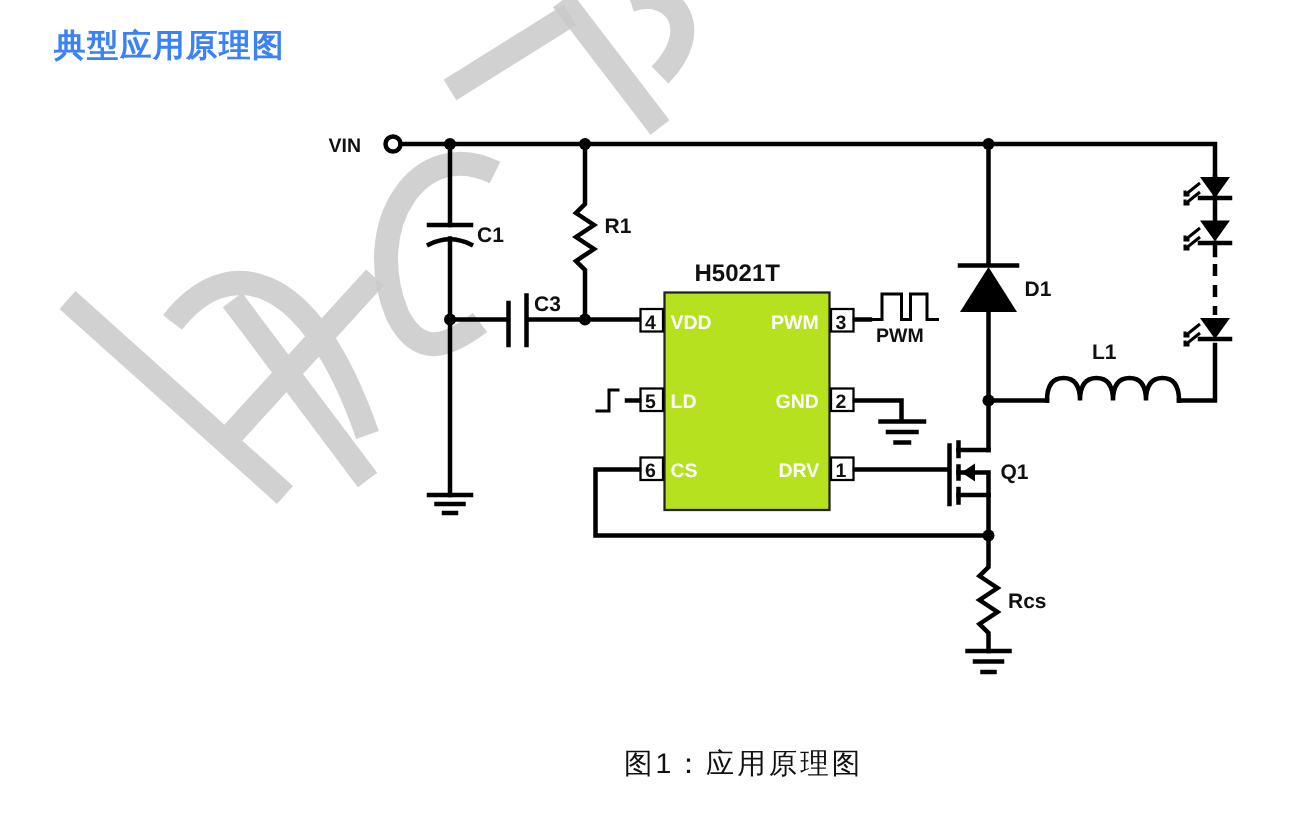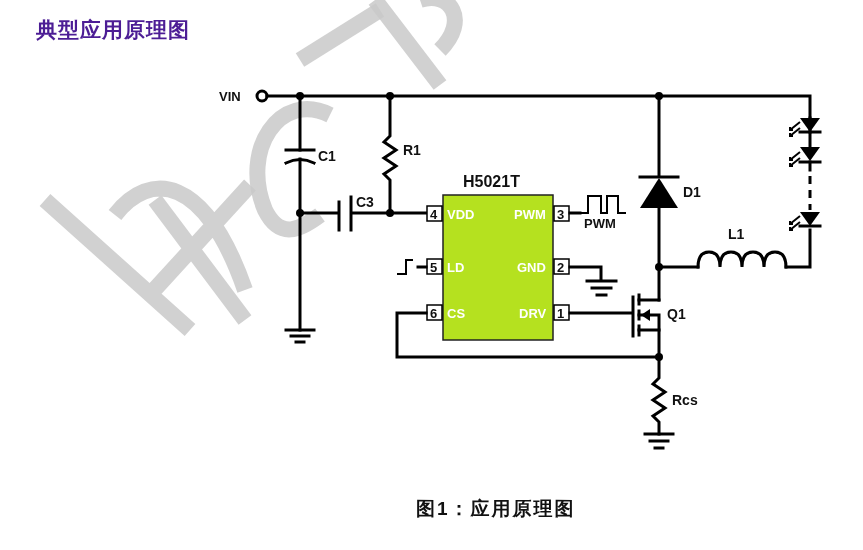--- a/index.html
+++ b/index.html
@@ -1,21 +1,21 @@
 <!DOCTYPE html>
 <html><head>
 <meta charset="utf-8">
 <style>
   html, body { margin: 0; padding: 0; background: #ffffff; }
   body { width: 863px; height: 550px; position: relative; overflow: hidden;
          font-family: "DejaVu Sans", sans-serif; }
   .heading { position: absolute; left: 36px; top: 16px; font-family: "DejaVu Serif", serif;
-             font-size: 21px; font-weight: bold; color: #4c1d95; letter-spacing: 1px; }
+             font-size: 21px; font-weight: bold; color: #3b82f6; letter-spacing: 1px; }
   .caption { position: absolute; left: 416px; top: 496px; font-family: "DejaVu Serif", serif;
-             font-size: 19px; font-weight: bold; color: #111; letter-spacing: 2px; }
+             font-size: 19px; font-weight: normal; color: #111; letter-spacing: 2px; }
   svg#schematic { position: absolute; left: 0; top: 0; }
   .wire { stroke: #000; stroke-width: 3; fill: none; stroke-linecap: square; }
   .thin { stroke: #000; stroke-width: 2; fill: none; }
   .lbl { font-family: "Liberation Sans", sans-serif; font-weight: bold; fill: #111; }
   .pinlbl { font-family: "Liberation Sans", sans-serif; font-weight: bold; fill: #ffffff; font-size: 13px; }
   .pinnum { font-family: "Liberation Sans", sans-serif; font-weight: bold; fill: #111; font-size: 13px; }
   .watermark { stroke: #c9c9c9; stroke-width: 16; fill: none; stroke-linecap: butt; opacity: 0.85; }
 </style>
 </head>
 <body>

